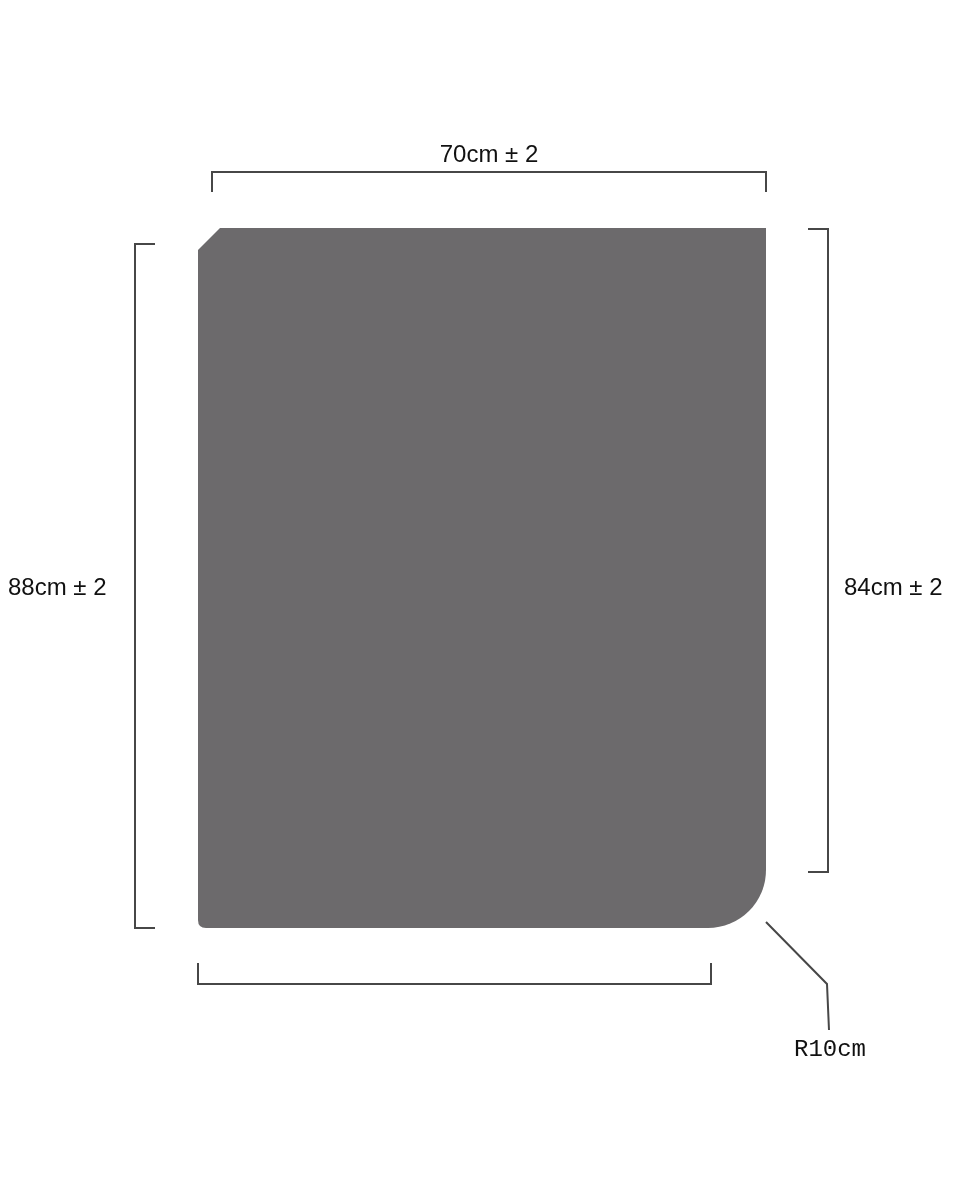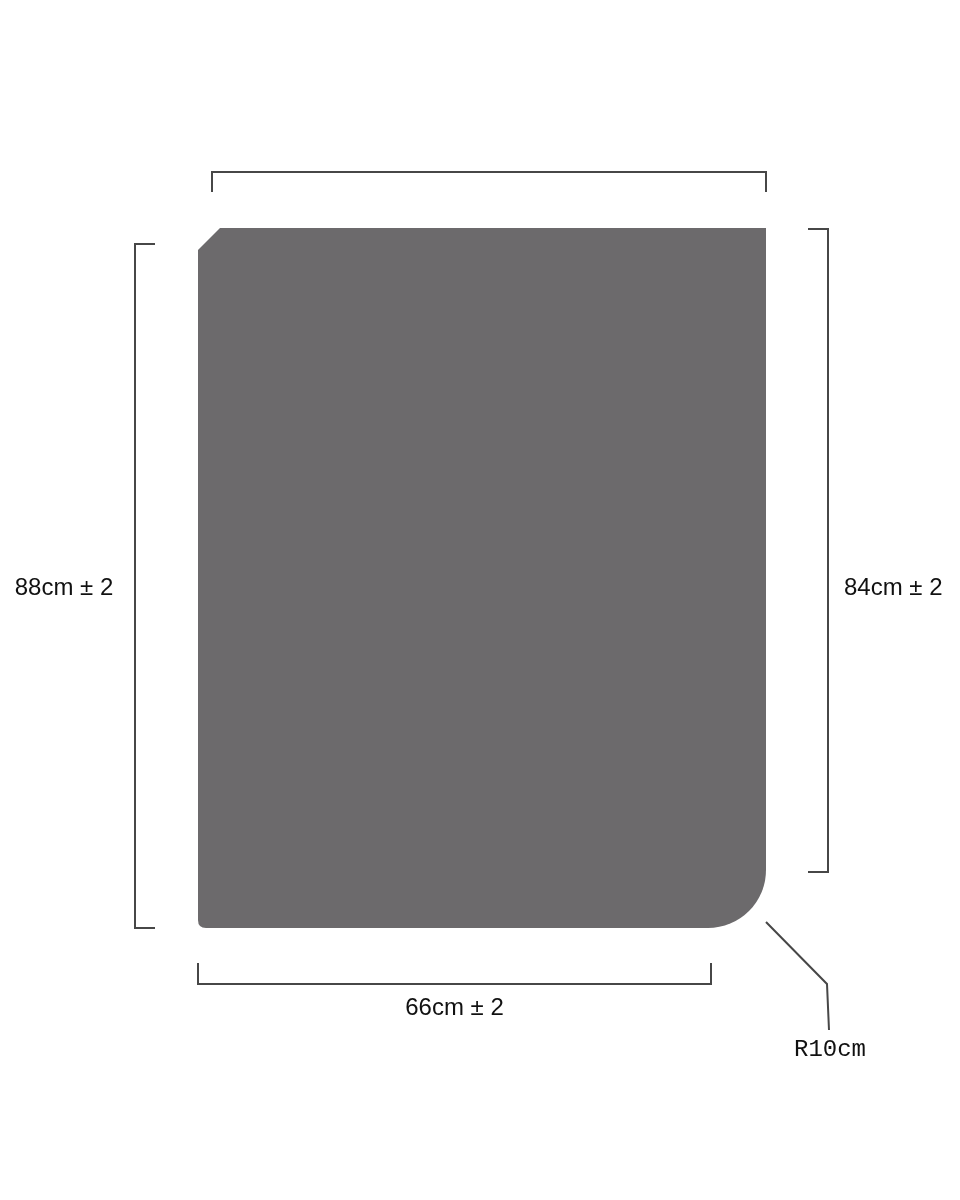--- a/index.html
+++ b/index.html
@@ -23,21 +23,21 @@
     height: 1200px;
   }
   .dim-label {
     position: absolute;
     font-size: 24px;
     line-height: 28px;
     color: #111111;
     white-space: nowrap;
   }
   .dim-label.top    { left: 212px; top: 140px; width: 554px; text-align: center; }
-  .dim-label.left   { left: 8px;   top: 573px; width: 112px; text-align: center; }
+  .dim-label.left   { left: 8px;   top: 573px; width: 112px; text-align: left; }
   .dim-label.right  { left: 844px; top: 573px; width: 116px; text-align: left; }
   .dim-label.bottom { left: 198px; top: 993px; width: 513px; text-align: center; }
   .dim-label.radius { left: 770px; top: 1036px; width: 120px; text-align: center; font-family: Liberation Mono, monospace; }
 </style>
 </head>
 <body>
 
 <div class="canvas">
 
   <svg class="diagram-svg" viewBox="0 0 960 1200" xmlns="http://www.w3.org/2000/svg">
@@ -48,22 +48,22 @@
 
     <path fill="none" stroke-width="2" d="M 155 244 L 135 244 L 135 928 L 155 928" stroke="#474747"></path>
 
     <path fill="none" stroke-width="2" d="M 808 229 L 828 229 L 828 872 L 808 872" stroke="#474747"></path>
 
     <path fill="none" stroke-width="2" d="M 198 963 L 198 984 L 711 984 L 711 963" stroke="#474747"></path>
 
     <path fill="none" stroke-width="2" d="M 766 922 L 827 984 L 829 1030" stroke="#474747"></path>
   </svg>
 
+  <div class="dim-label top">70cm ± 2</div>
 
   <div class="dim-label left">88cm ± 2</div>
 
   <div class="dim-label right">84cm ± 2</div>
 
-  <div class="dim-label bottom">66cm ± 2</div>
 
   <div class="dim-label radius">R10cm</div>
 
 </div>
 
 </body></html>

